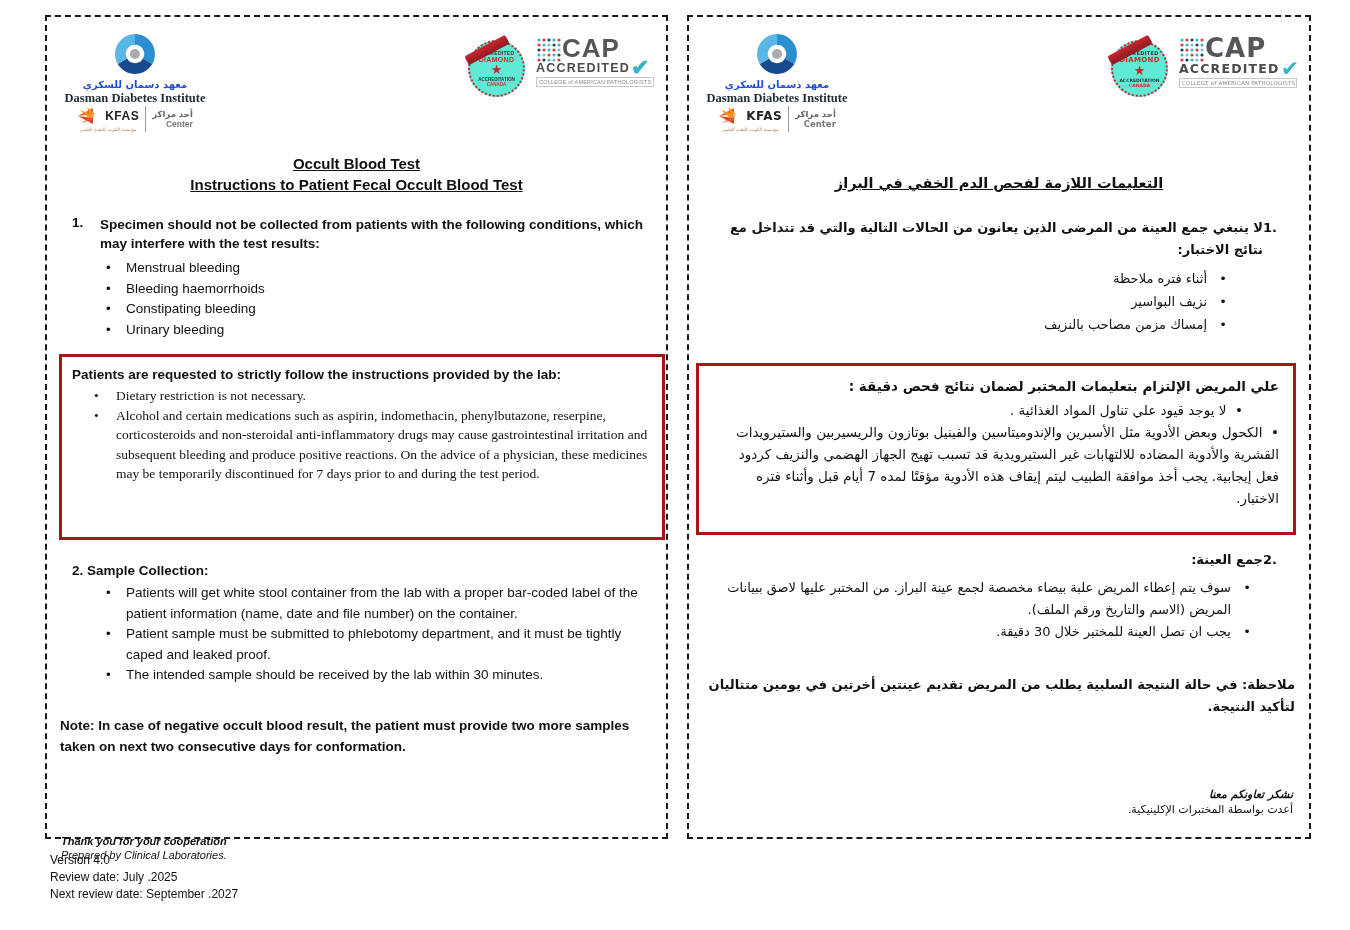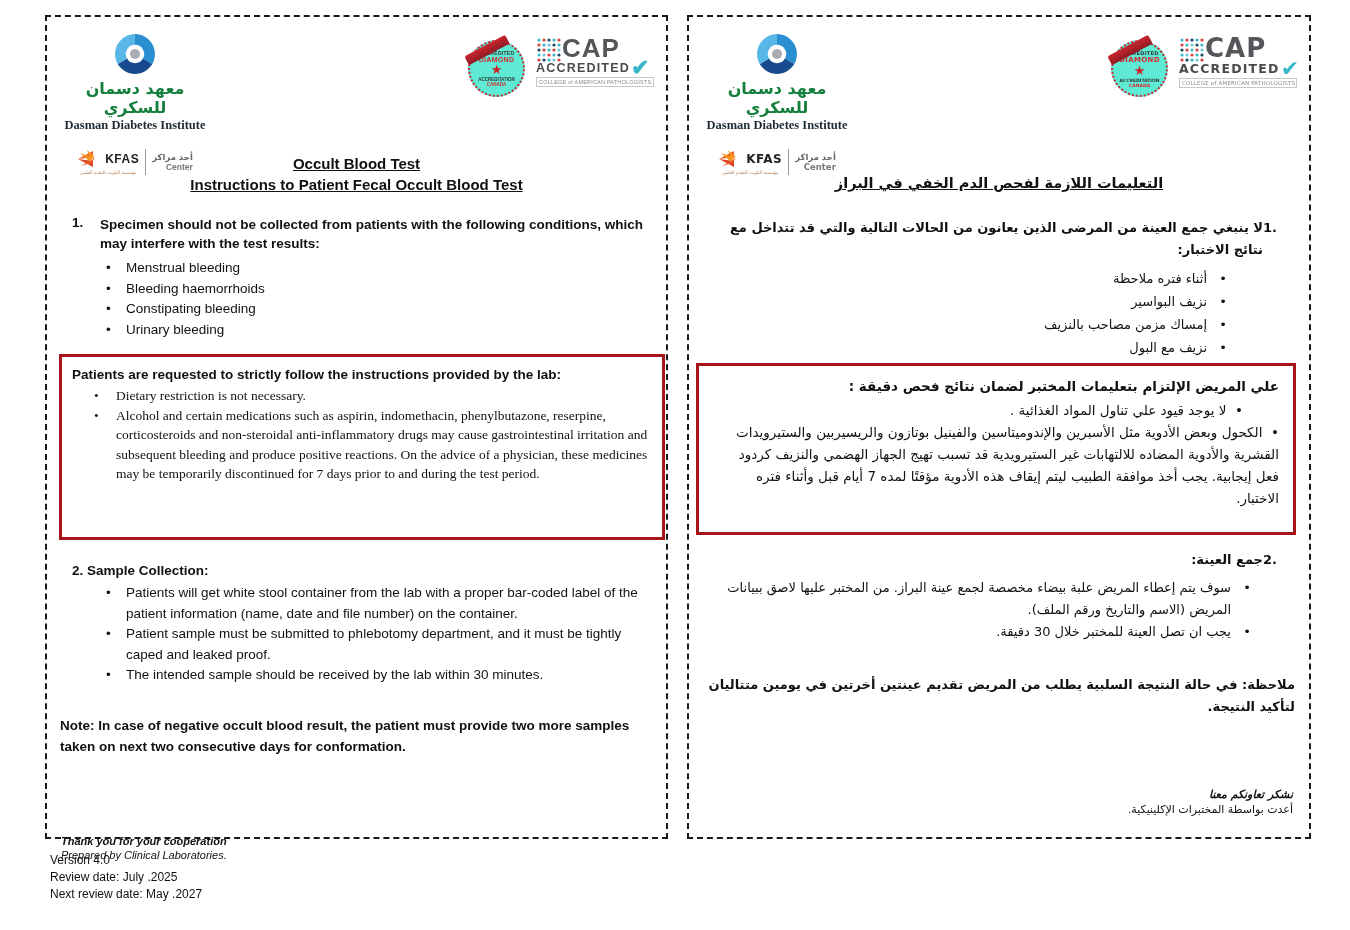--- a/index.html
+++ b/index.html
@@ -5,23 +5,23 @@
   * { margin:0; padding:0; box-sizing:border-box; }
   html,body { width:1350px; height:930px; background:#ffffff; overflow:hidden;
               font-family:"Liberation Sans", sans-serif; color:#111; }
   .page { position:absolute; top:15px; height:824px; border:2px dashed #1a1a1a; background:#fff; }
   .page-en { left:45px;  width:623px; }
   .page-ar { left:687px; width:624px; }
 
   
   .org-block { position:absolute; left:8px; top:14px; width:160px; text-align:center; }
   .dasman-swirl { display:block; margin:0 auto; }
-  .dasman-ar { font-family:"DejaVu Sans", sans-serif; font-weight:bold; font-size:16px; color:#15803d; margin-top:2px; }
+  .dasman-ar { font-family:"DejaVu Sans", sans-serif; font-weight:bold; font-size:10px; color:#1d4ed8; margin-top:2px; }
   .dasman-en { font-family:"Liberation Serif", serif; font-weight:bold; font-size:12.5px; color:#1c2b33; margin-top:1px; }
-  .kfas-row { display:flex; align-items:center; justify-content:center; gap:6px; margin-top:16px; }
+  .kfas-row { display:flex; align-items:center; justify-content:center; gap:6px; margin-top:0; }
   .kfas-left { text-align:center; }
   .kfas-main { display:flex; align-items:center; gap:2px; }
   .kfas-word { font-weight:bold; font-size:12px; color:#222; letter-spacing:.5px; }
   .kfas-sub { font-family:"DejaVu Sans", sans-serif; font-size:4.5px; color:#b7835a; margin-top:1px; white-space:nowrap; }
   .kfas-div { width:1px; height:26px; background:#999; }
   .kfas-center { text-align:right; font-size:8.5px; color:#555; line-height:1.2; }
   .kfas-center .ar { font-family:"DejaVu Sans", sans-serif; font-weight:bold; font-size:8.5px; color:#666; }
   .kfas-center .en { font-weight:bold; color:#777; }
 
   .badges { position:absolute; top:20px; right:12px; display:flex; align-items:flex-start; gap:10px; }
@@ -319,21 +319,20 @@
 
   <div class="sec sec1">
     <div class="h-row">
       <span class="h-num h-text">1.</span>
       <span class="h-text">لا ينبغي جمع العينة من المرضى الذين يعانون من الحالات التالية والتي قد تتداخل مع نتائج الاختبار:</span>
     </div>
     <ul class="blist">
         <li>أثناء فتره ملاحظة</li>
         <li>نزيف البواسير</li>
         <li>إمساك مزمن مصاحب بالنزيف</li>
-        <li>نزيف مع البول</li>
       </ul>
   </div>
 
   <div class="redbox">
     <div class="rb-head">علي المريض الإلتزام بتعليمات المختبر لضمان نتائج فحص دقيقة :</div>
     <ul class="inline-b">
         <li class="first">لا يوجد قيود علي تناول المواد الغذائية .</li>
         <li class="">الكحول وبعض الأدوية مثل الأسبرين والإندوميتاسين والفينيل بوتازون والريسيربين والستيرويدات القشرية والأدوية المضاده للالتهابات غير الستيرويدية قد تسبب تهيج الجهاز الهضمي والنزيف كردود فعل إيجابية. يجب أخذ موافقة الطبيب ليتم إيقاف هذه الأدوية مؤقتًا لمده 7 أيام قبل وأثناء فتره الاختبار.</li>
       </ul>
   </div>
@@ -353,14 +352,14 @@
 
   <div class="pfooter">
     <div class="b">نشكر تعاونكم معنا</div>
     <div>أعدت بواسطة المختبرات الإكلينيكية.</div>
   </div>
 </div>
 
 <div class="version-block">
   <div>Version 4.0</div>
   <div>Review date: July .2025</div>
-  <div>Next review date: May .2027</div>
+  <div>Next review date: September .2027</div>
 </div>
 
 </body></html>

